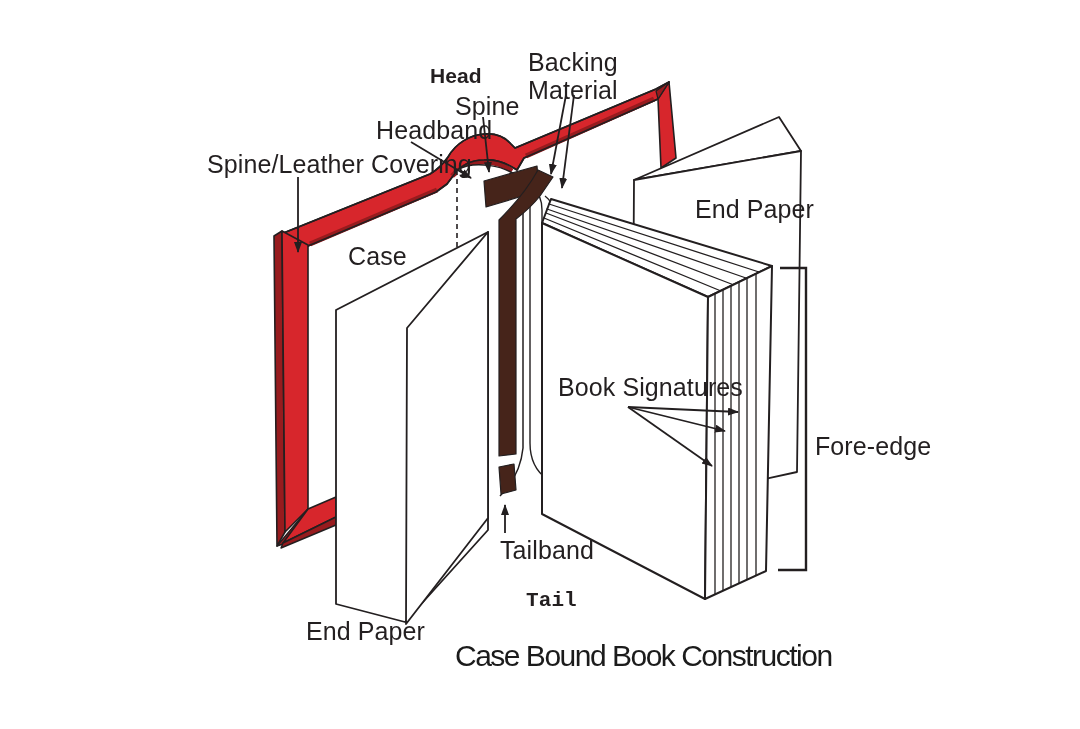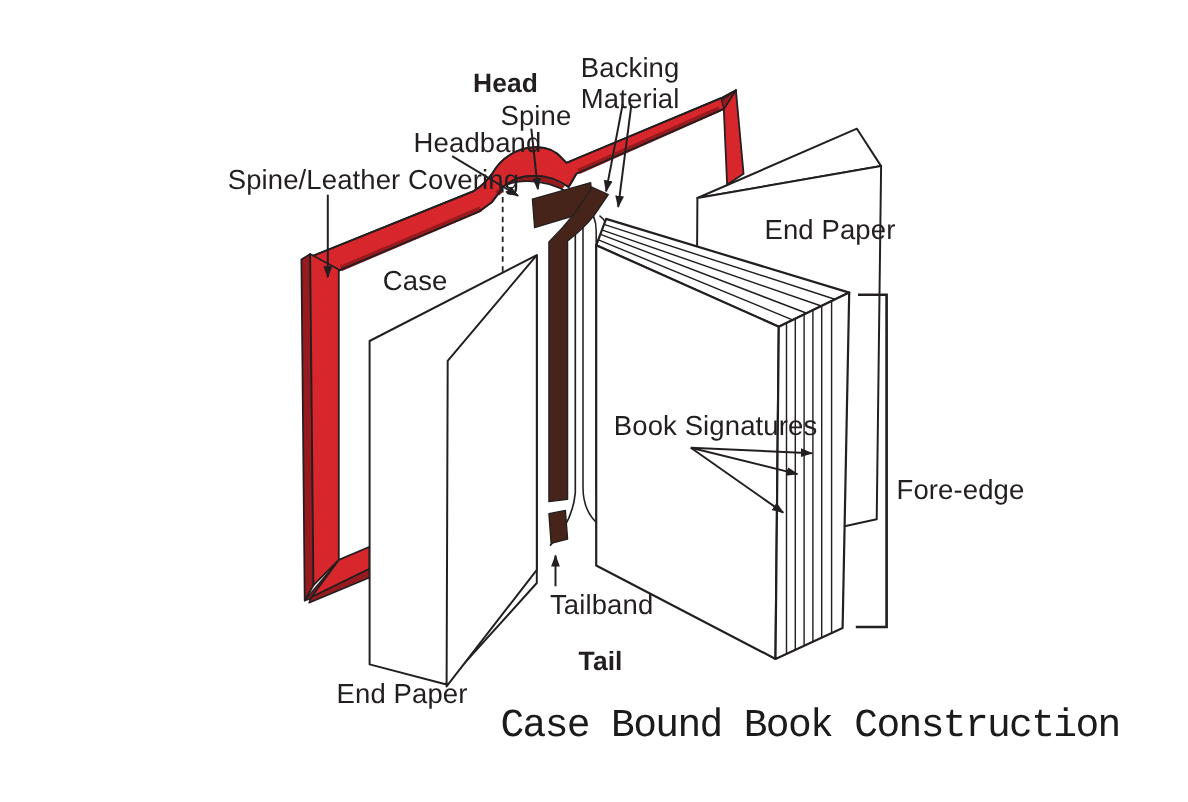--- a/index.html
+++ b/index.html
@@ -12,25 +12,25 @@
   html,body{margin:0;padding:0;background:#e8e8e8;}
   #stage{
     position:relative;width:1080px;height:729px;background:#ffffff;
     font-family:"Liberation Sans", sans-serif;overflow:hidden;
   }
   #diagram-svg{position:absolute;left:0;top:0;}
   .lbl{
     position:absolute;color:var(--line);font-size:25px;line-height:1.1;
     white-space:nowrap;letter-spacing:0.1px;
   }
-  .lbl.bold{font-weight:bold;font-size:24px;}
+  .lbl.bold{font-weight:bold;font-size:21px;}
   .lbl.center{text-align:center;white-space:pre-line;}
   #main-title{
-    position:absolute;left:455px;top:639px;font-size:36px;
-    letter-spacing:-1.5px;color:#1b1b1b;font-weight:400;white-space:nowrap;font-family:Liberation Mono, monospace;
+    position:absolute;left:455px;top:639px;font-size:30px;
+    letter-spacing:-1.5px;color:#1b1b1b;font-weight:400;white-space:nowrap;
   }
   .outl{stroke:var(--line);stroke-linejoin:round;}
 </style>
 </head>
 <body>
 
 <div id="stage">
 
   <svg id="diagram-svg" width="1080" height="729" viewBox="0 0 1080 729">
 
@@ -135,17 +135,17 @@
   <div class="lbl bold" style="left:430px;top:64px;">Head</div>
   <div class="lbl" style="left:455px;top:93px;">Spine</div>
   <div class="lbl" style="left:366px;top:117px;margin-left:10px;">Headband</div>
   <div class="lbl center" style="left:528px;top:49px;width:88px;">Backing
 Material</div>
   <div class="lbl" style="left:348px;top:243px;">Case</div>
   <div class="lbl" style="left:695px;top:196px;">End Paper</div>
   <div class="lbl" style="left:558px;top:374px;">Book Signatures</div>
   <div class="lbl" style="left:815px;top:433px;">Fore-edge</div>
   <div class="lbl" style="left:500px;top:537px;">Tailband</div>
-  <div class="lbl bold" style="left:526px;top:589px;">Tail</div>
+  <div class="lbl bold" style="left:526px;top:589px;font-family:Liberation Mono, monospace;">Tail</div>
   <div class="lbl" style="left:306px;top:618px;">End Paper</div>
 
   <div id="main-title">Case Bound Book Construction</div>
 </div>
 
 </body></html>

